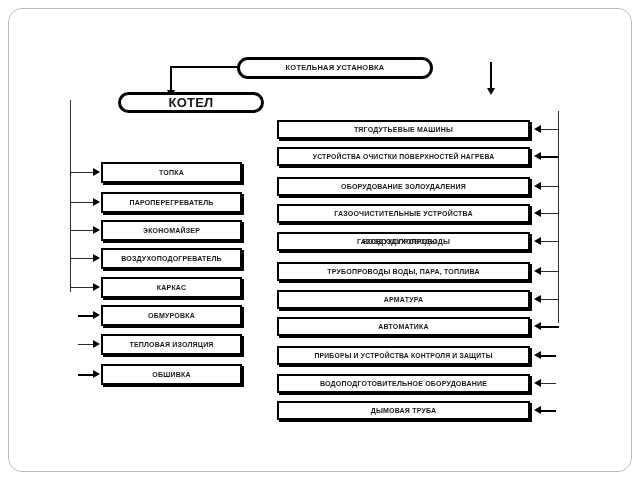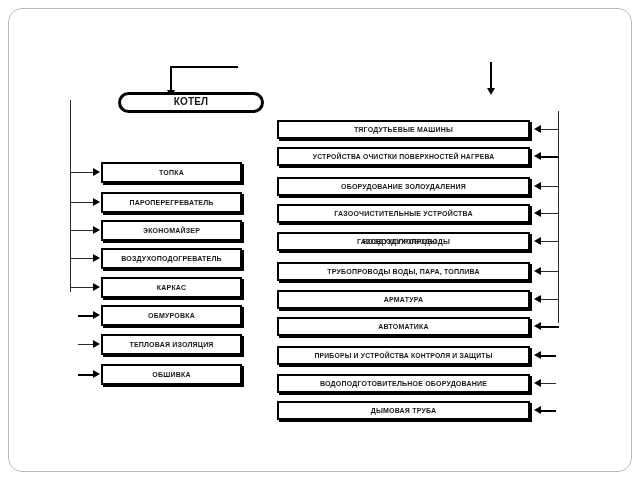--- a/index.html
+++ b/index.html
@@ -56,21 +56,21 @@
   .node.rounded {
     border-radius: 11px;
     box-shadow: none;
     border-width: 3px;
   }
 
   .title-node {
     font-size: 7.5px;
   }
   .branch-node {
-    font-size: 10px;
+    font-size: 13px;
   }
   .leaf-node {
     font-size: 7px;
   }
   .leaf-node.wide {
     font-size: 6.8px;
   }
 
   
   .hline {
@@ -130,20 +130,23 @@
     opacity: 0.85;
   }
 </style>
 </head>
 <body>
 
 <div id="slide"></div>
 
 <div id="canvas">
 
+  <div class="node rounded title-node" style="left:237px; top:57px; width:196px; height:22px;">
+    <span>КОТЕЛЬНАЯ УСТАНОВКА</span>
+  </div>
 
   <div class="hline" style="left:170px; top:66px; width:68px;"></div>
   <div class="vline" style="left:170px; top:66px; height:26px;"></div>
   <div class="arrow-d" style="left:167px; top:90px;"></div>
 
   <div class="vline" style="left:490px; top:62px; height:28px;"></div>
   <div class="arrow-d" style="left:487px; top:88px;"></div>
 
   <div class="node rounded branch-node" style="left:118px; top:92px; width:146px; height:21px;">
     <span>КОТЕЛ</span>

